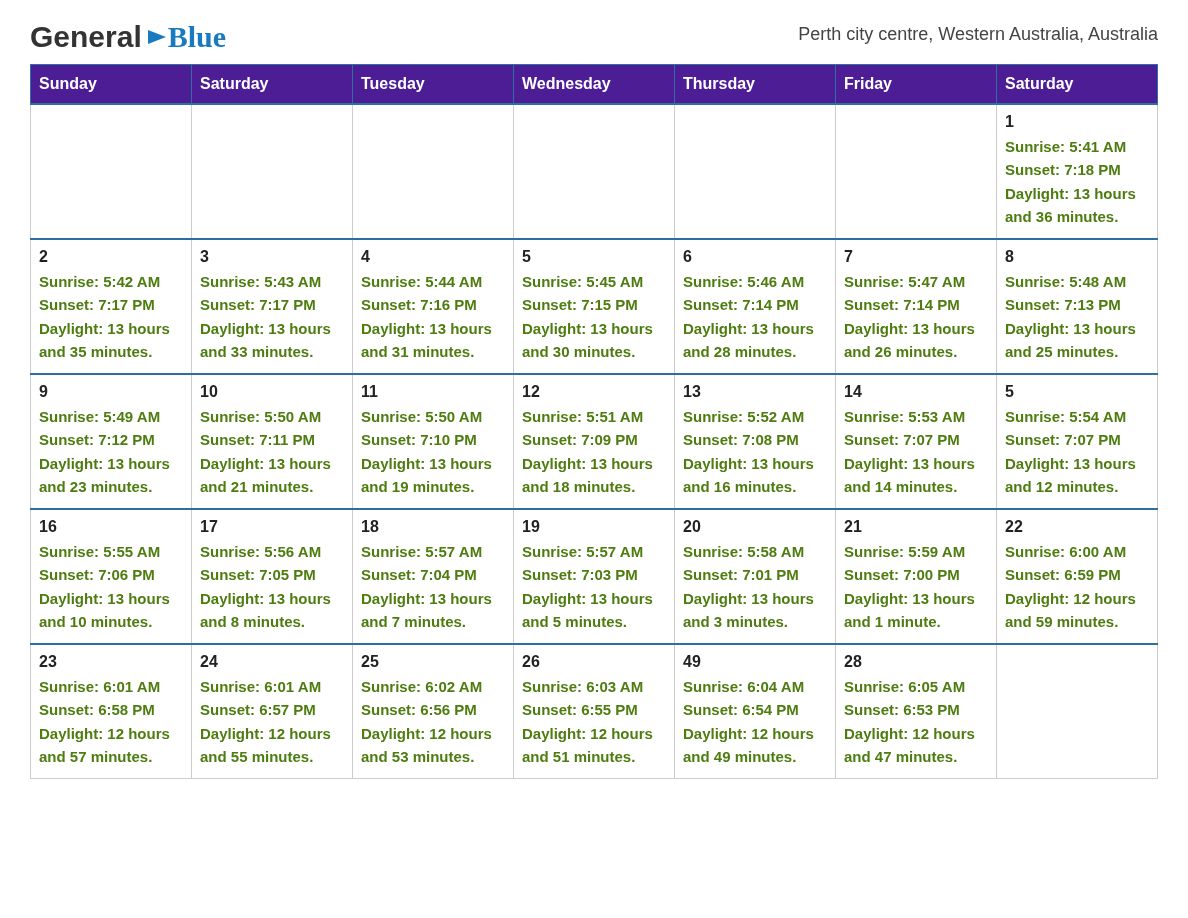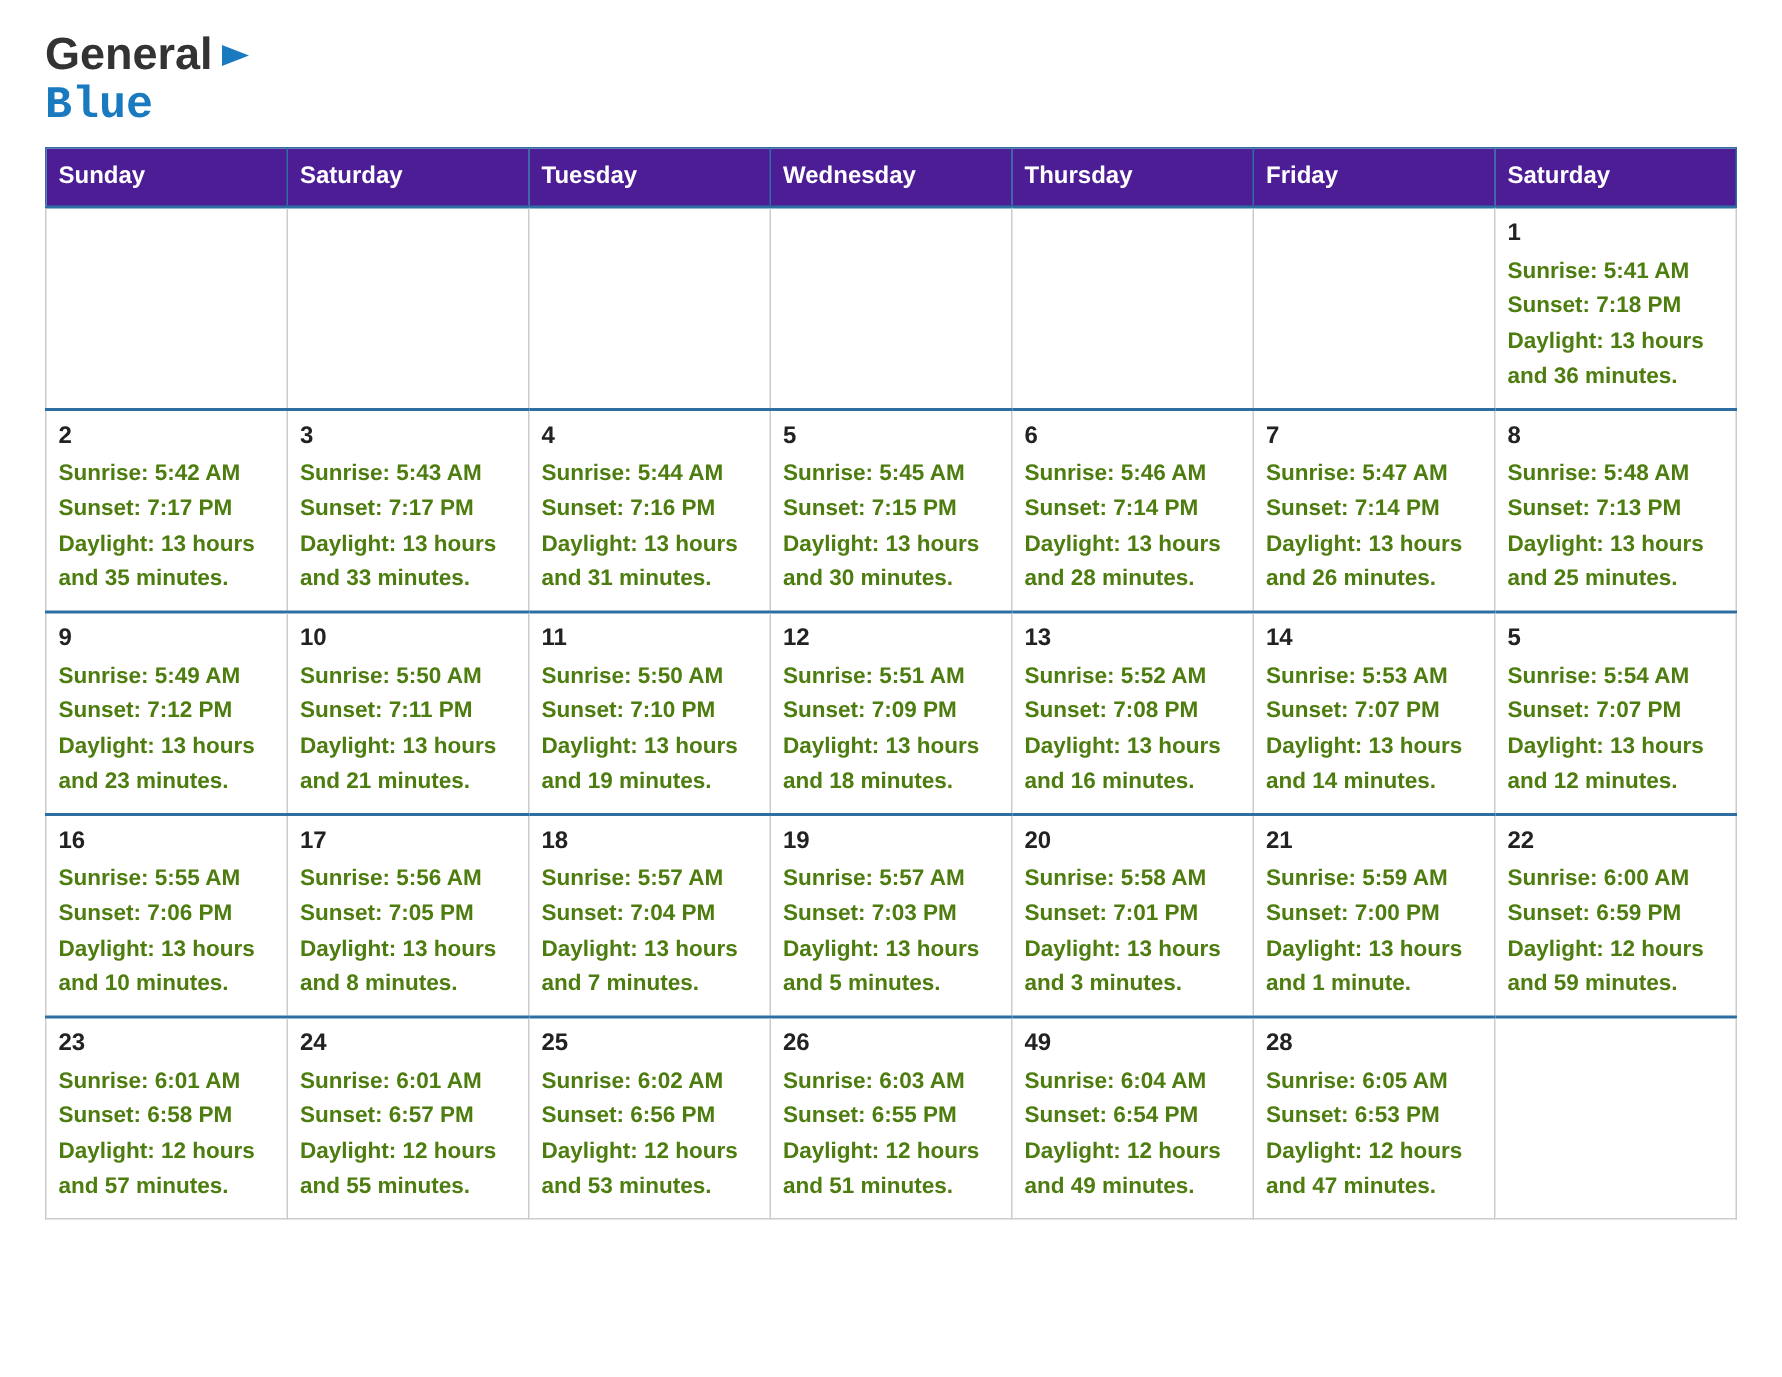--- a/index.html
+++ b/index.html
@@ -11,22 +11,22 @@
       padding: 20px 30px;
     }
     .header {
       display: flex;
       justify-content: space-between;
       align-items: flex-start;
       margin-bottom: 10px;
     }
     .logo {
       display: flex;
-      flex-direction: column;
-      align-items: flex-start;
+      flex-direction: row;
+      align-items: center;
     }
     .title-section {
       text-align: right;
     }
     .calendar-title {
       font-size: 52px;
       font-weight: bold;
       color: #222;
       line-height: 1.1;
     }
@@ -90,24 +90,25 @@
   <div class="logo">
     <div class="logo-general-row">
       <span style="font-size:30px;font-weight:bold;color:#333;font-family:Arial,sans-serif;">General</span>
       <span style="display:inline-block;margin-left:4px;margin-top:4px;">
         <svg width="22" height="22" viewBox="0 0 22 22">
           <polygon points="2,4 20,11 2,18" fill="#1a7abf"></polygon>
         </svg>
       </span>
     </div>
     <div>
-      <span style="font-size:30px;font-weight:bold;color:#1a7abf;font-family:Liberation Mono, monospace;">Blue</span>
+      <span style="font-size:30px;font-weight:bold;color:#1a7abf;font-family:Liberation Serif, serif;">Blue</span>
     </div>
   </div>
   <div class="title-section">
+    <div class="calendar-subtitle">Perth city centre, Western Australia, Australia</div>
   </div>
 </div>
 
 <table class="calendar-table">
   <thead>
     <tr>
     <th>Sunday</th>
         <th>Saturday</th>
         <th>Tuesday</th>
         <th>Wednesday</th>

